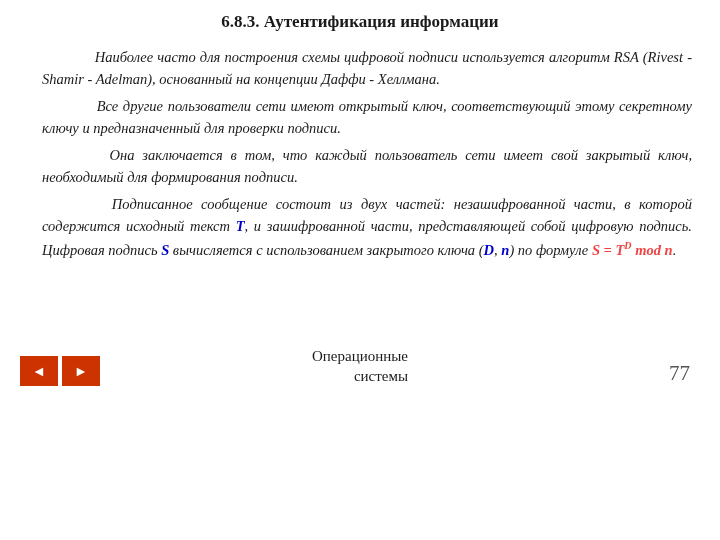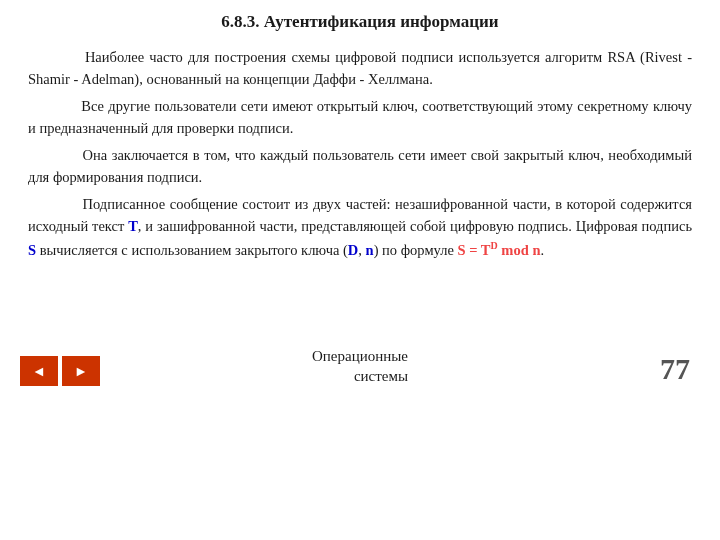--- a/index.html
+++ b/index.html
@@ -24,25 +24,26 @@
     .title-bar {
       text-align: center;
       padding: 12px 20px 8px 20px;
       font-size: 17px;
       font-weight: bold;
       color: #1a1a1a;
     }
 
     .content-area {
       flex: 1;
-      padding: 6px 28px 6px 28px;
+      padding: 6px 28px 6px 42px;
       font-size: 14.5px;
       color: #1a1a1a;
       line-height: 1.55;
       text-align: justify;
+      font-style: italic;
     }
 
     .content-area p {
       margin-bottom: 4px;
       text-indent: 36px;
     }
 
     .highlight-blue {
       color: #0000cc;
       font-weight: bold;
@@ -87,22 +88,22 @@
       font-size: 15px;
       text-align: right;
       color: #1a1a1a;
       line-height: 1.3;
     }
 
     .page-number {
       position: absolute;
       right: 30px;
       bottom: 10px;
-      font-size: 30px;
-      font-weight: bold;
+      font-size: 21px;
+      font-weight: normal;
       color: #555555;
     }
 
     sup {
       font-size: 10px;
     }
   </style>
 </head>
 <body>
 

